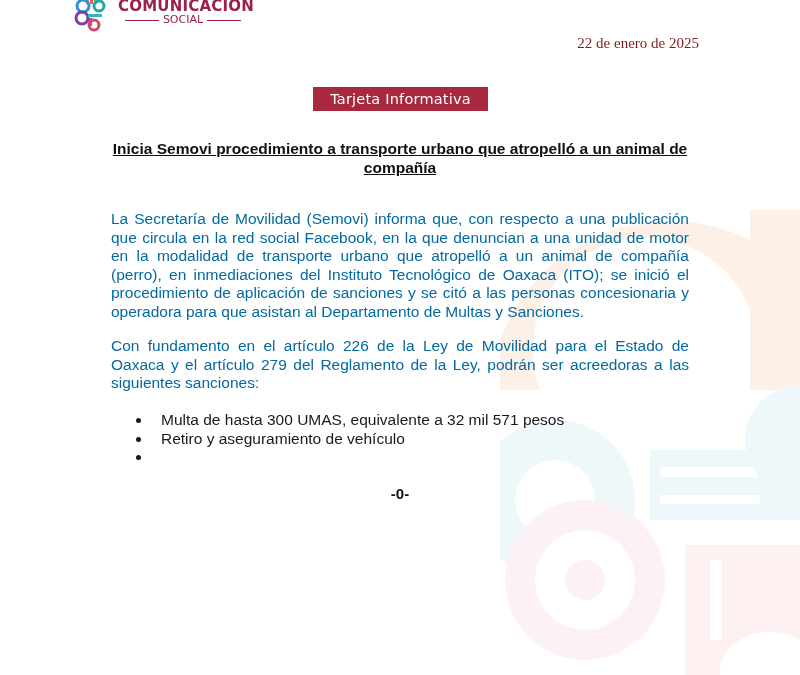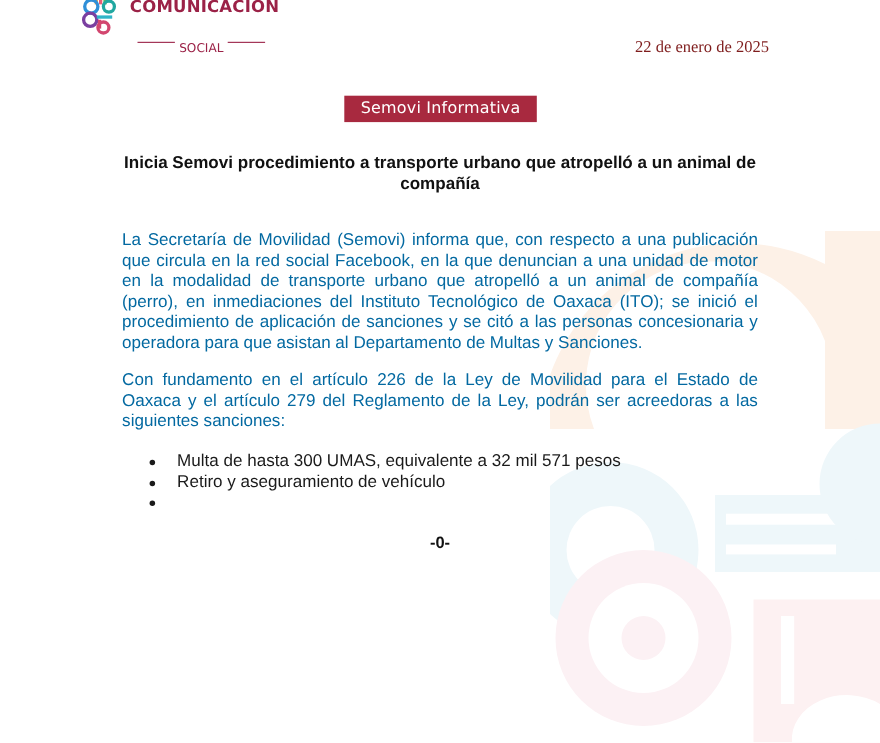--- a/index.html
+++ b/index.html
@@ -57,24 +57,24 @@
       letter-spacing: 0.2px;
       line-height: 16px;
       white-space: nowrap;
     }
     .logo-sub {
       font-family: "DejaVu Sans", sans-serif;
       font-size: 11px;
       color: #9b2247;
       line-height: 12px;
       display: flex;
+      align-items: center;
       justify-content: center;
       gap: 4px;
       white-space: nowrap;
-      margin-top: 24px;
     }
     .logo-sub .rule {
       display: inline-block;
       width: 34px;
       height: 1px;
       background: #9b2247;
     }
     .date {
       position: absolute;
       right: 101px;
@@ -101,20 +101,21 @@
     .headline {
       position: absolute;
       left: 110px;
       top: 139px;
       width: 580px;
       text-align: center;
       font-weight: bold;
       font-size: 15.5px;
       line-height: 19px;
       color: #111111;
+      text-decoration: underline;
     }
     .para {
       position: absolute;
       left: 111px;
       width: 578px;
       font-size: 15.5px;
       line-height: 18.5px;
       text-align: justify;
       color: #0369a1;
       margin: 0;
@@ -199,21 +200,21 @@
       <div class="logo-sub">
         <span class="rule"></span>
         <span>SOCIAL</span>
         <span class="rule"></span>
       </div>
     </div>
   </div>
 
   <div class="date">22 de enero de 2025</div>
 
-  <div class="badge">Semovi Informativa</div>
+  <div class="badge">Tarjeta Informativa</div>
 
   <div class="headline">Inicia Semovi procedimiento a transporte urbano que atropelló a un animal de compañía</div>
 
   <p class="para para-1">La Secretaría de Movilidad (Semovi) informa que, con respecto a una publicación que circula en la red social Facebook, en la que denuncian a una unidad de motor en la modalidad de transporte urbano que atropelló a un animal de compañía (perro), en inmediaciones del Instituto Tecnológico de Oaxaca (ITO); se inició el procedimiento de aplicación de sanciones y se citó a las personas concesionaria y operadora para que asistan al Departamento de Multas y Sanciones.</p>
   <p class="para para-2">Con fundamento en el artículo 226 de la Ley de Movilidad para el Estado de Oaxaca y el artículo 279 del Reglamento de la Ley, podrán ser acreedoras a las siguientes sanciones:</p>
 
   <ul class="bullets">
     <li>
       <span class="dot"></span>
       <span>Multa de hasta 300 UMAS, equivalente a 32 mil 571 pesos</span>

